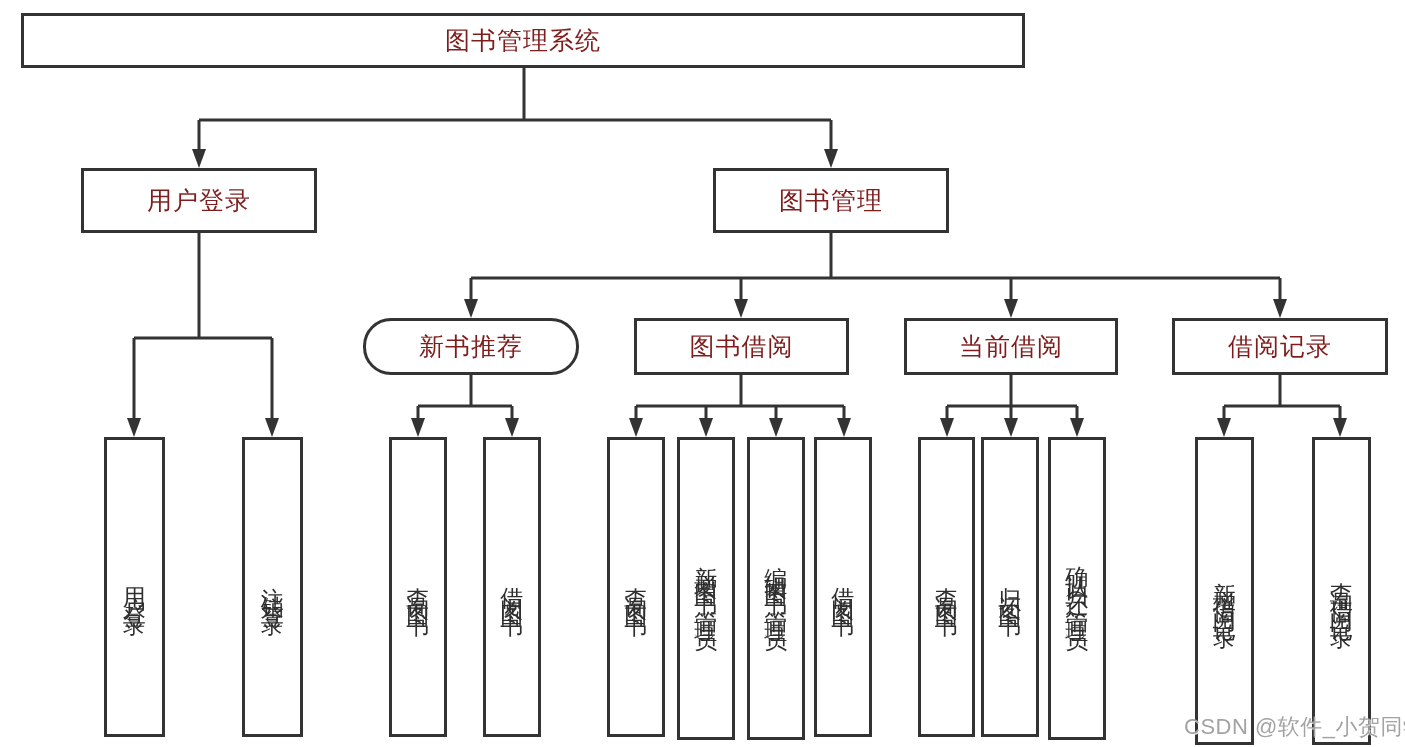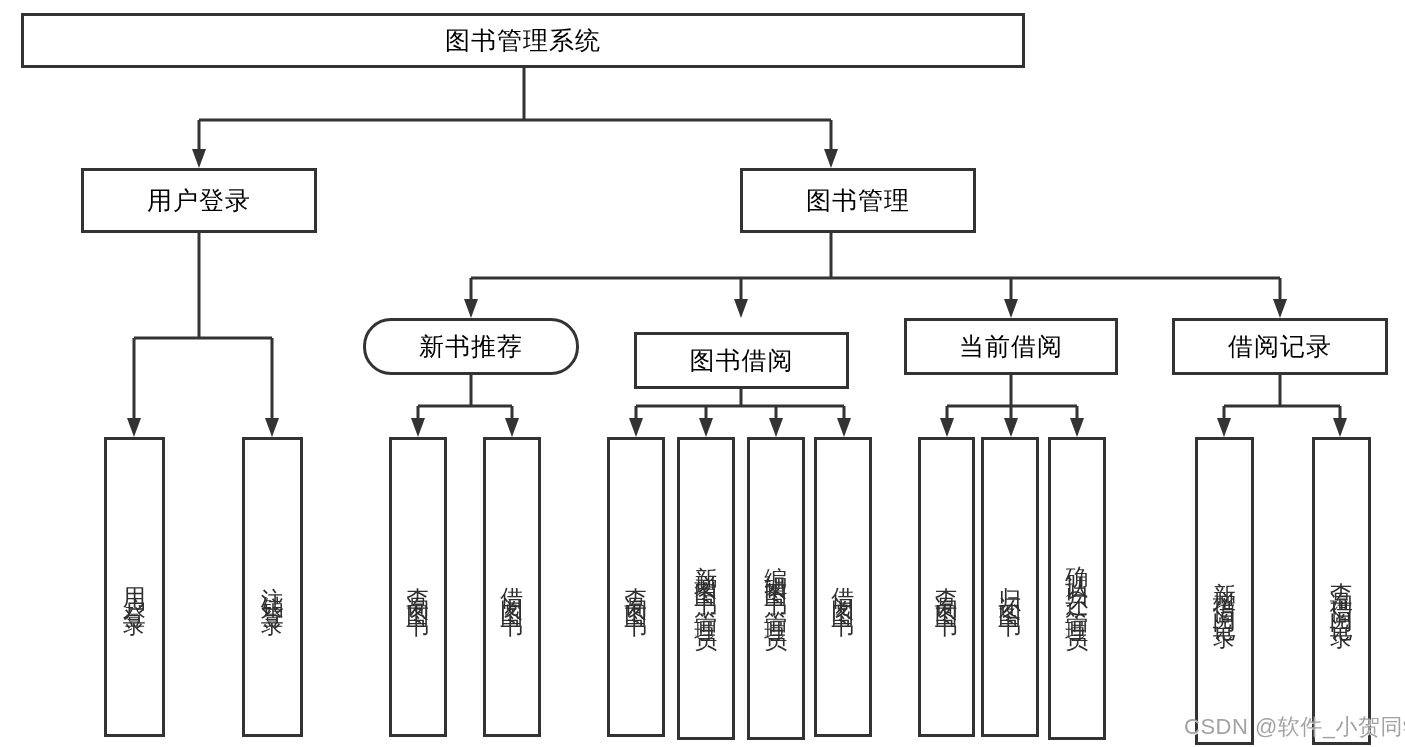--- a/index.html
+++ b/index.html
@@ -22,21 +22,21 @@
   .box {
     position: absolute;
     border: 3px solid #333333;
     background: #ffffff;
     display: flex;
     align-items: center;
     justify-content: center;
     font-size: 25px;
     letter-spacing: 1px;
     z-index: 2;
-    color: #000000;
+    color: #7f1d1d;
   }
   .vbox {
     position: absolute;
     border: 3px solid #333333;
     background: #ffffff;
     display: flex;
     align-items: center;
     justify-content: center;
     z-index: 2;
     color: #2e2e2e;
@@ -97,28 +97,28 @@
     </g>
   </svg>
 
   <div class="box" style="left:21px; top:13px; width:1004px; height:55px;">
     <span>图书管理系统</span>
   </div>
 
   <div class="box" style="left:81px; top:168px; width:236px; height:65px;">
     <span>用户登录</span>
   </div>
-  <div class="box" style="left:740px; top:168px; width:236px; height:65px;">
+  <div class="box" style="left:713px; top:168px; width:236px; height:65px;">
     <span>图书管理</span>
   </div>
 
   <div class="box" style="left:363px; top:318px; width:216px; height:57px;border-radius:28px;">
     <span>新书推荐</span>
   </div>
-  <div class="box" style="left:634px; top:332px; width:215px; height:57px;">
+  <div class="box" style="left:634px; top:318px; width:215px; height:57px;">
     <span>图书借阅</span>
   </div>
   <div class="box" style="left:904px; top:318px; width:214px; height:57px;font-family:Liberation Mono, monospace;">
     <span>当前借阅</span>
   </div>
   <div class="box" style="left:1172px; top:318px; width:216px; height:57px;">
     <span>借阅记录</span>
   </div>
 
   <div class="vbox" style="left:104px; top:437px; width:61px; height:300px;">

